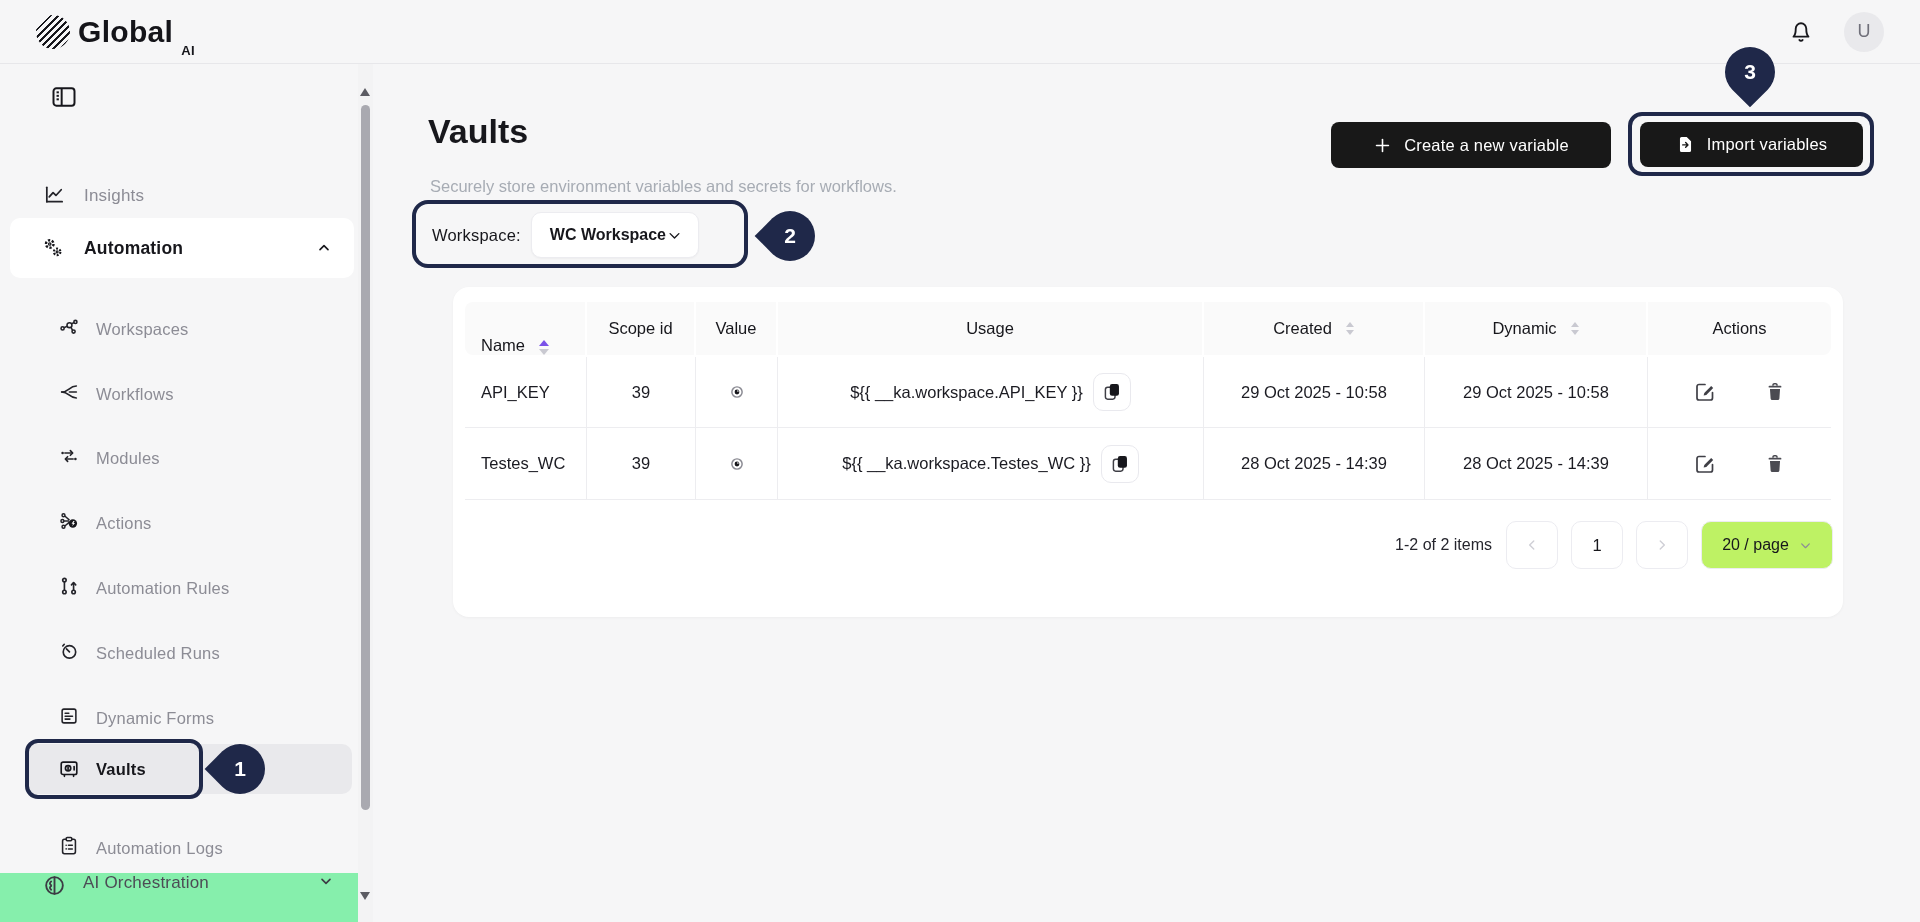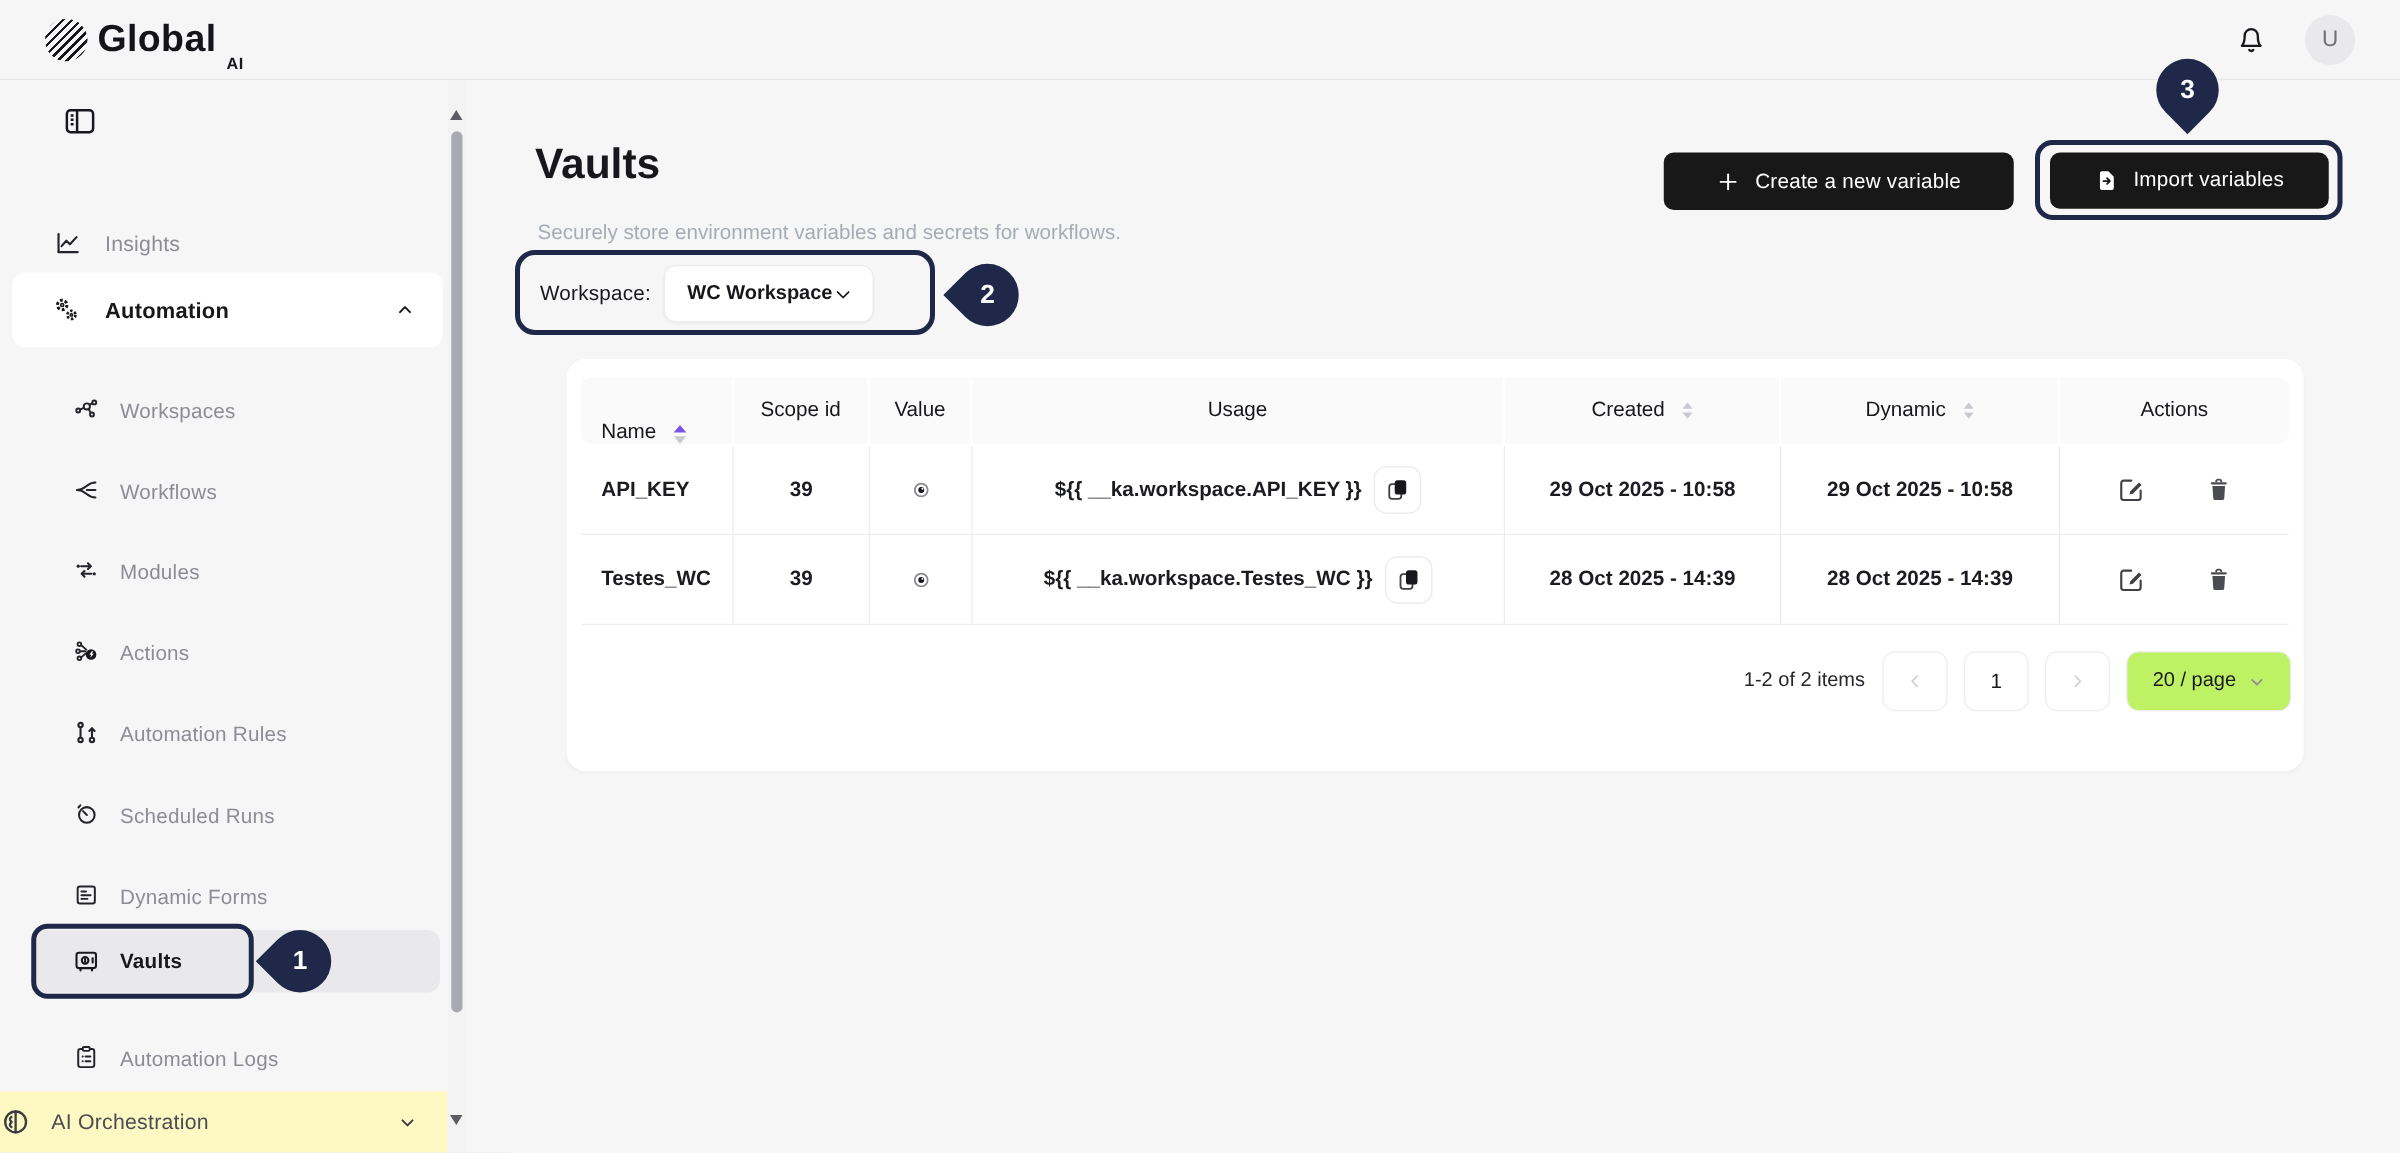--- a/index.html
+++ b/index.html
@@ -32,22 +32,22 @@
   .nav-group { position:absolute; left:10px; top:154px; width:344px; height:60px; background:#ffffff;
                border-radius:10px; display:flex; align-items:center; padding-left:30px; cursor:pointer; }
   .nav-group .nav-label { margin-left:18px; font-weight:700; color:#17171c; font-size:17.5px; }
   .nav-group .chev { margin-left:auto; margin-right:22px; }
   .nav-sub { padding-left:58px; }
   .nav-sub .ico { width:22px; flex-basis:22px; }
   .nav-sub .nav-label { margin-left:16px; font-size:16.5px; }
   .nav-pill { position:absolute; left:25px; top:680px; width:327px; height:50px; background:#e9e9ec;
               border-radius:10px; display:flex; align-items:center; padding-left:33px; cursor:pointer; }
   .nav-pill .nav-label { margin-left:16px; font-size:16.5px; font-weight:700; color:#17171c; }
-  .sidebar-bottom { position:absolute; left:0; top:809px; width:358px; height:49px; background:#fef9c3;
-                    display:flex; align-items:center; cursor:pointer; }
+  .sidebar-bottom { position:absolute; left:0; top:809px; width:358px; height:49px; background:#86efac;
+                    display:flex; padding-left:42px; cursor:pointer; }
   .sidebar-bottom .nav-label { margin-left:16px; font-size:17px; color:#4c4c55; }
   .sidebar-bottom .chev { margin-left:auto; margin-right:24px; }
 
   
   .sb-track { position:absolute; left:358px; top:0; width:15px; height:858px; background:#f3f3f4; }
   .sb-arrow { position:absolute; left:2px; width:0; height:0; border-left:5.5px solid transparent;
               border-right:5.5px solid transparent; cursor:pointer; }
   .sb-arrow.up { top:24px; border-bottom:8px solid #5c5c63; }
   .sb-arrow.down { top:828px; border-top:8px solid #5c5c63; }
   .sb-thumb { position:absolute; left:3px; top:41px; width:9px; height:705px; background:#a9a9b0; border-radius:5px; cursor:pointer; }
@@ -77,21 +77,21 @@
   .thead .cell { border-right:2px solid #fff; }
   .thead .cell:first-child { border-radius:8px 0 0 8px;align-items:flex-end; }
   .thead .cell:last-child { border-radius:0 8px 8px 0; border-right:none; }
   .cell { display:flex; align-items:center; justify-content:center; gap:10px; }
   .c0 { width:122px; justify-content:flex-start; padding-left:16px; }
   .c1 { width:109px; } .c2 { width:82px; } .c3 { width:426px; } .c4 { width:221px; }
   .c5 { width:223px; } .c6 { width:183px; }
   .tbody { border-bottom:1px solid #ededf0; margin-top:2px; }
   .tbody .trow { height:71px; border-bottom:1px solid #ededf0; }
   .tbody .trow:last-child { border-bottom:none; }
-  .tbody .cell { font-size:16.5px; color:#1b1b22; border-right:1px solid #ededf0;font-weight:bold; }
+  .tbody .cell { font-size:16.5px; color:#1b1b22; border-right:1px solid #ededf0; }
   .tbody .cell:last-child { border-right:none; }
   .sorter { display:flex; flex-direction:column; gap:3px; margin-left:4px; }
   .car-up { width:0; height:0; border-left:5px solid transparent; border-right:5px solid transparent; border-bottom:6px solid #c9c9d1; }
   .car-dn { width:0; height:0; border-left:5px solid transparent; border-right:5px solid transparent; border-top:6px solid #c9c9d1; }
   .car-up.active { border-bottom-color:#7a52e8; }
   .sorter.sm .car-up { border-left-width:4.5px; border-right-width:4.5px; border-bottom-width:5.5px; }
   .sorter.sm .car-dn { border-left-width:4.5px; border-right-width:4.5px; border-top-width:5.5px; }
   .icon-btn { width:38px; height:38px; background:#fff; border:1px solid #e9e9ee; border-radius:10px;
               display:flex; align-items:center; justify-content:center; cursor:pointer; }
   .action-ico { width:26px; height:26px; display:flex; align-items:center; justify-content:center; cursor:pointer; }

